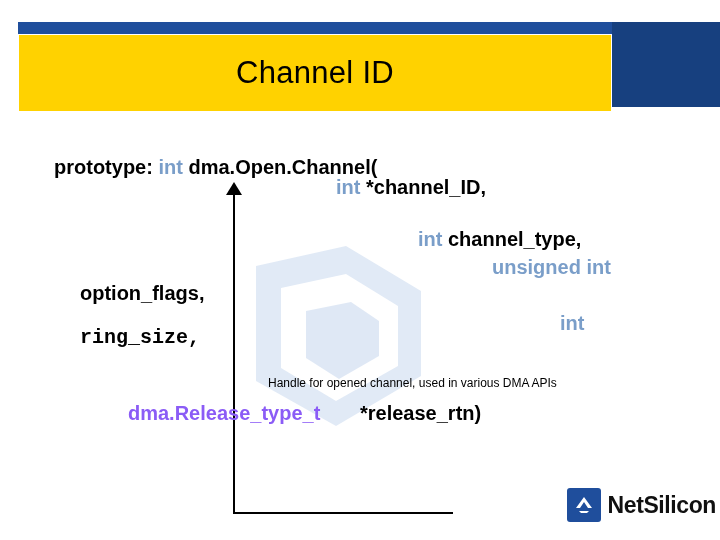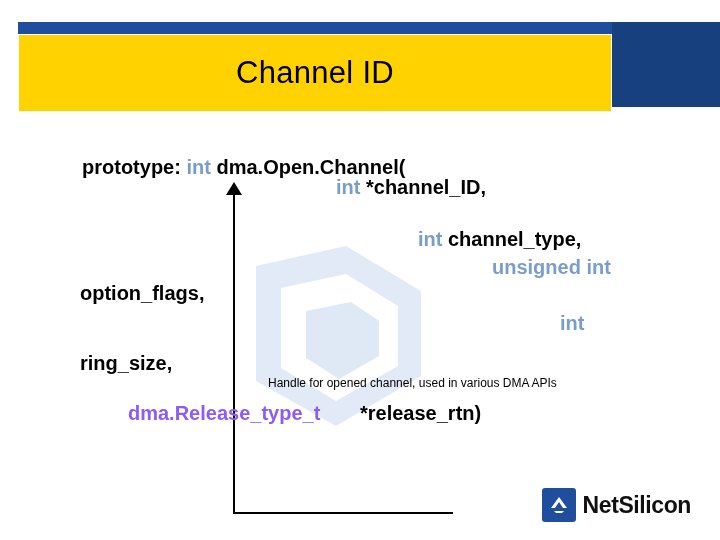--- a/index.html
+++ b/index.html
@@ -94,27 +94,27 @@
     position: absolute;
     font-size: 20px;
     font-weight: bold;
     color: #000000;
     white-space: nowrap;
   }
   .kw {
     color: #7a9ec9;
   }
 
-  .l1 { left: 54px; top: 16px; margin-left: 28px; }
+  .l1 { left: 54px; top: 16px; }
   .l2 { left: 336px; top: 36px; }
   .l3 { left: 410px; top: 88px; margin-left: 8px; }
   .l4 { left: 492px; top: 116px; color:#7a9ec9; }
   .l5 { left: 80px; top: 142px; }
   .l6 { left: 560px; top: 172px; color:#7a9ec9; }
-  .l7 { left: 80px; top: 212px; }
+  .l7 { left: 80px; top: 186px; font-family: Liberation Mono, monospace; }
   .l8 { left: 128px; top: 262px; color:#8b5cf6; }
   .l8b { left: 360px; top: 262px; color:#000000; }
 
   
   .callout {
     position: absolute;
     left: 268px;
     top: 232px;
     width: 370px;
     font-size: 12px;
@@ -148,21 +148,21 @@
     left: 233px;
     top: 372px;
     width: 220px;
     height: 2px;
     background: #000000;
   }
 
   
   .footer-logo {
     position: absolute;
-    right: 29px;
+    right: 4px;
     bottom: 18px;
     display: flex;
     align-items: center;
     gap: 7px;
   }
   .footer-logo-mark {
     width: 34px;
     height: 34px;
     background: #1f4e9c;
     border-radius: 3px;

